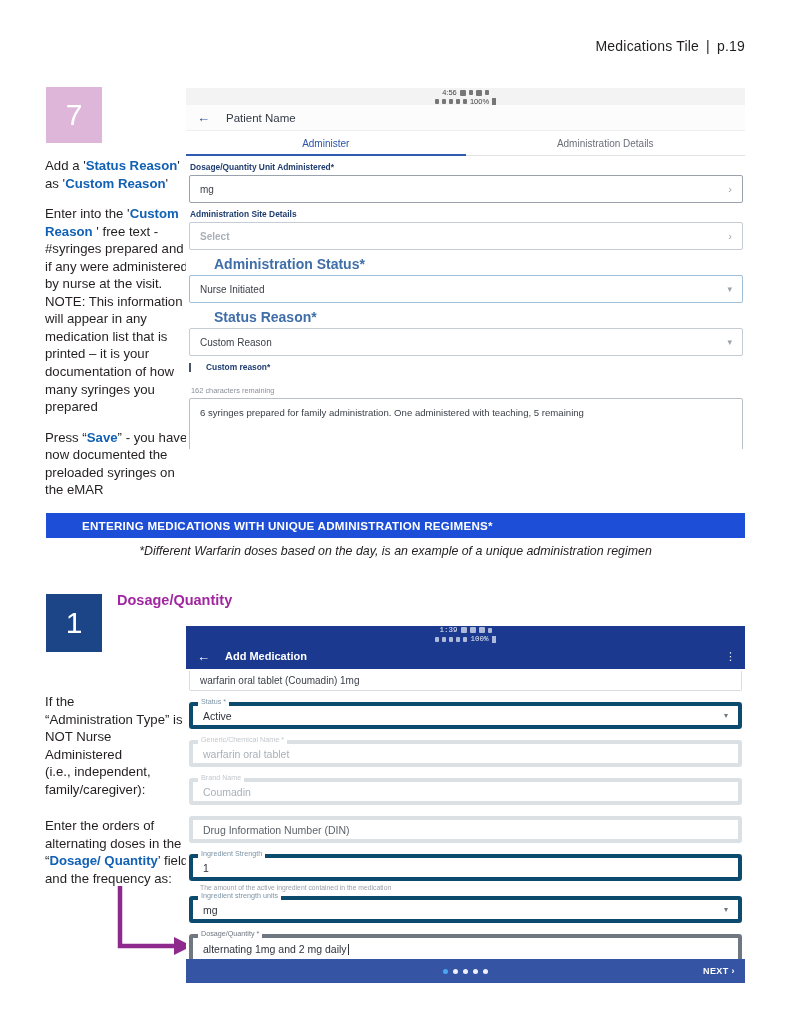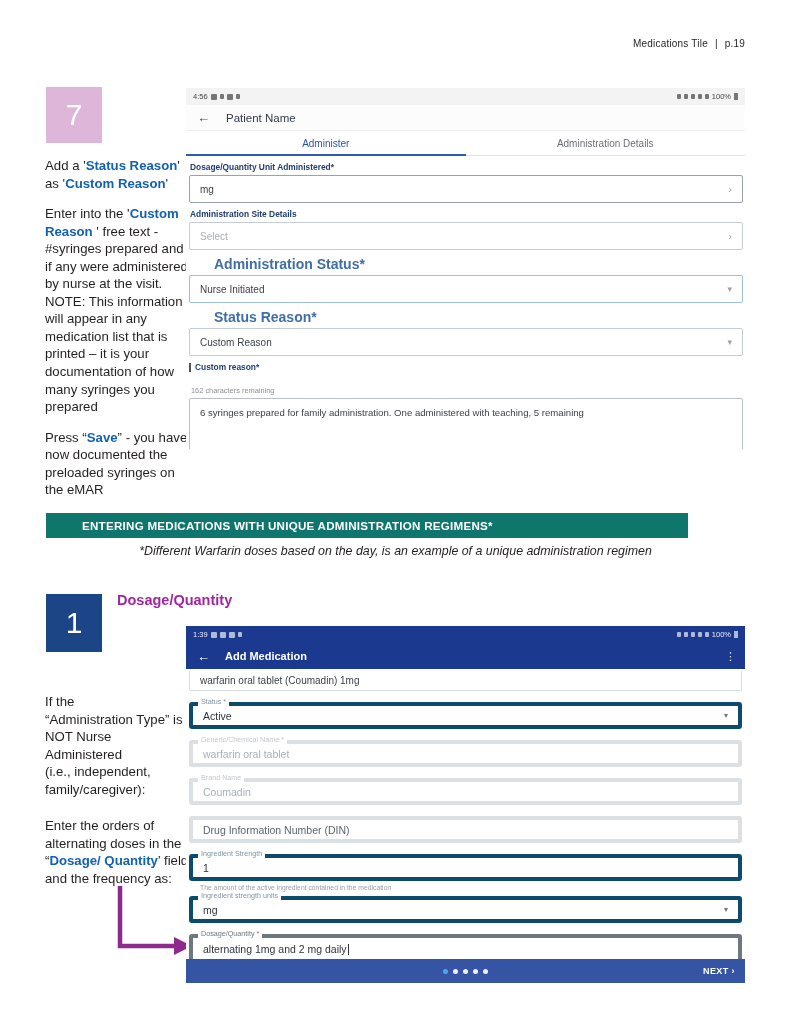--- a/index.html
+++ b/index.html
@@ -7,21 +7,21 @@
     width: 791px; height: 1024px;
     background: #ffffff;
     font-family: "Liberation Sans", sans-serif;
     overflow: hidden;
   }
   .page { position: relative; width: 791px; height: 1024px; background: #fff; }
 
   
   .page-header {
     position: absolute; top: 38px; right: 46px;
-    font-size: 10px; color: #231f20; letter-spacing: .2px;
+    font-size: 14px; color: #231f20; letter-spacing: .2px;
     display: flex; align-items: baseline; gap: 7px;
   }
   .page-header .sep { color: #231f20; }
 
   
   .badge {
     position: absolute; display: flex; align-items: center; justify-content: center;
     color: #ffffff; font-size: 30px; font-weight: 400; line-height: 1;
   }
   .badge-7 { left: 46px; top: 87px; width: 56px; height: 56px; background: #ddb6da; }
@@ -34,22 +34,22 @@
   }
   .instr p { margin-bottom: 13px; }
   .instr p:last-child { margin-bottom: 0; }
   .hl { color: #1161b5; font-weight: bold; }
   .instr-1 { top: 157px; }
   .instr-2 { top: 693px; }
   .instr-3 { top: 817px; }
 
   
   .banner {
-    position: absolute; left: 46px; top: 513px; width: 642px; height: 25px;
-    background: #0f766e; color: #ffffff;
+    position: absolute; left: 46px; top: 513px; width: 699px; height: 25px;
+    background: #1d4ed8; color: #ffffff;
     display: flex; align-items: center;
     padding-left: 36px;
     font-size: 11.6px; font-weight: bold; letter-spacing: .25px; text-align: right;
   }
   .banner-note {
     position: absolute; left: 46px; top: 544px; width: 699px;
     text-align: center; font-style: italic; font-size: 12.4px; color: #231f20;
   }
   .section-title {
     position: absolute; left: 117px; top: 592px;
@@ -57,24 +57,24 @@
   }
 
   
   .shot { position: absolute; background: #ffffff; overflow: hidden; }
   .shot-1 { left: 186px; top: 88px; width: 559px; height: 361px; }
   .shot-2 { left: 186px; top: 626px; width: 559px; height: 357px; }
 
   
   .statusbar {
     height: 17px; display: flex; align-items: center; justify-content: space-between;
-    padding: 0 7px; font-size: 7.5px;
+    padding: 0 7px; font-size: 7.5px; flex-direction: column;
   }
   .statusbar.light { background: #f3f3f3; color: #454545; }
-  .statusbar.dark  { background: #1b3a8f; color: #e9ecf6; }
+  .statusbar.dark  { background: #1b3a8f; color: #e9ecf6; font-family: Liberation Mono, monospace; }
   .sb-left, .sb-right { display: flex; align-items: center; gap: 3px; }
   .sb-ic { display: inline-block; width: 6px; height: 6px; background: currentColor; opacity: .72; border-radius: 1px; }
   .sb-ic.sm { width: 4px; height: 5px; }
   .sb-ic.bat { width: 4px; height: 7px; border-radius: 0; }
   .sb-pct { font-size: 7.5px; }
 
   .appbar-light {
     height: 26px; background: #fcfcfc; display: flex; align-items: center;
     padding-left: 11px; gap: 16px; border-bottom: 1px solid #f0f0f0;
   }
@@ -98,21 +98,21 @@
   .fld-label { font-size: 8.4px; font-weight: bold; color: #1f3c70; margin-bottom: 3px; padding-left: 1px; }
   .fld-label.blue { color: #3f6ea8; font-weight: bold; font-size: 14px; margin-left: 24px; }
   .fld-box {
     height: 28px; border: 1px solid #9aa2ac; border-radius: 2px;
     display: flex; align-items: center; padding: 0 10px;
     font-size: 10px; color: #3a3f47; background: #fff;
     justify-content: space-between;
   }
   .fld-box.thin { border-color: #c6ccd3; }
   .fld-box.teal { border-color: #9ebfd8; }
-  .fld-box .ph { color: #a9afb7; }
+  .fld-box .ph { color: #a9afb7; font-weight: bold; }
   .chev-r { color: #9aa2ac; font-size: 11px; line-height: 1; }
   .chev-d { color: #9aa2ac; font-size: 9px; line-height: 1; }
   .sub-note { font-size: 7.4px; color: #8a9099; margin: 14px 0 3px 2px; }
   .textarea-box {
     height: 72px; border: 1px solid #b9bfc7; border-radius: 2px;
     padding: 8px 10px; font-size: 9.6px; color: #3a3f47; position: relative;
   }
   .textarea-box .grip {
     position: absolute; right: 2px; bottom: 1px; font-size: 7px; color: #7b97c6;
   }
@@ -250,21 +250,21 @@
       <div class="fld">
         <div class="fld-label blue">Status Reason*</div>
         <div class="fld-box thin">
           <span>Custom Reason</span>
           <span class="chev-d">▾</span>
         </div>
       </div>
 
       <div class="fld" style="position:relative">
         <div class="tick" style="top:1px"></div>
-        <div class="fld-label" style="padding-left:6px">Custom reason*</div>
+        <div class="fld-label" style="padding-left:17px">Custom reason*</div>
         <div class="sub-note">162 characters remaining</div>
         <div class="textarea-box">
           <span>6 syringes prepared for family administration.  One administered with teaching,  5 remaining</span>
           <span class="grip">◢</span>
         </div>
       </div>
     </div>
   </div>
 
   <div class="banner">

